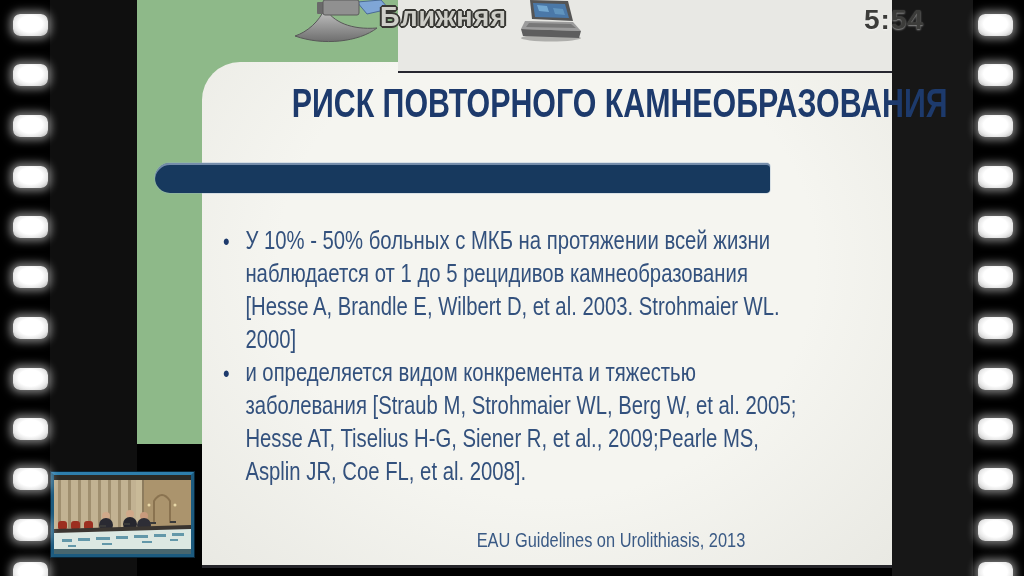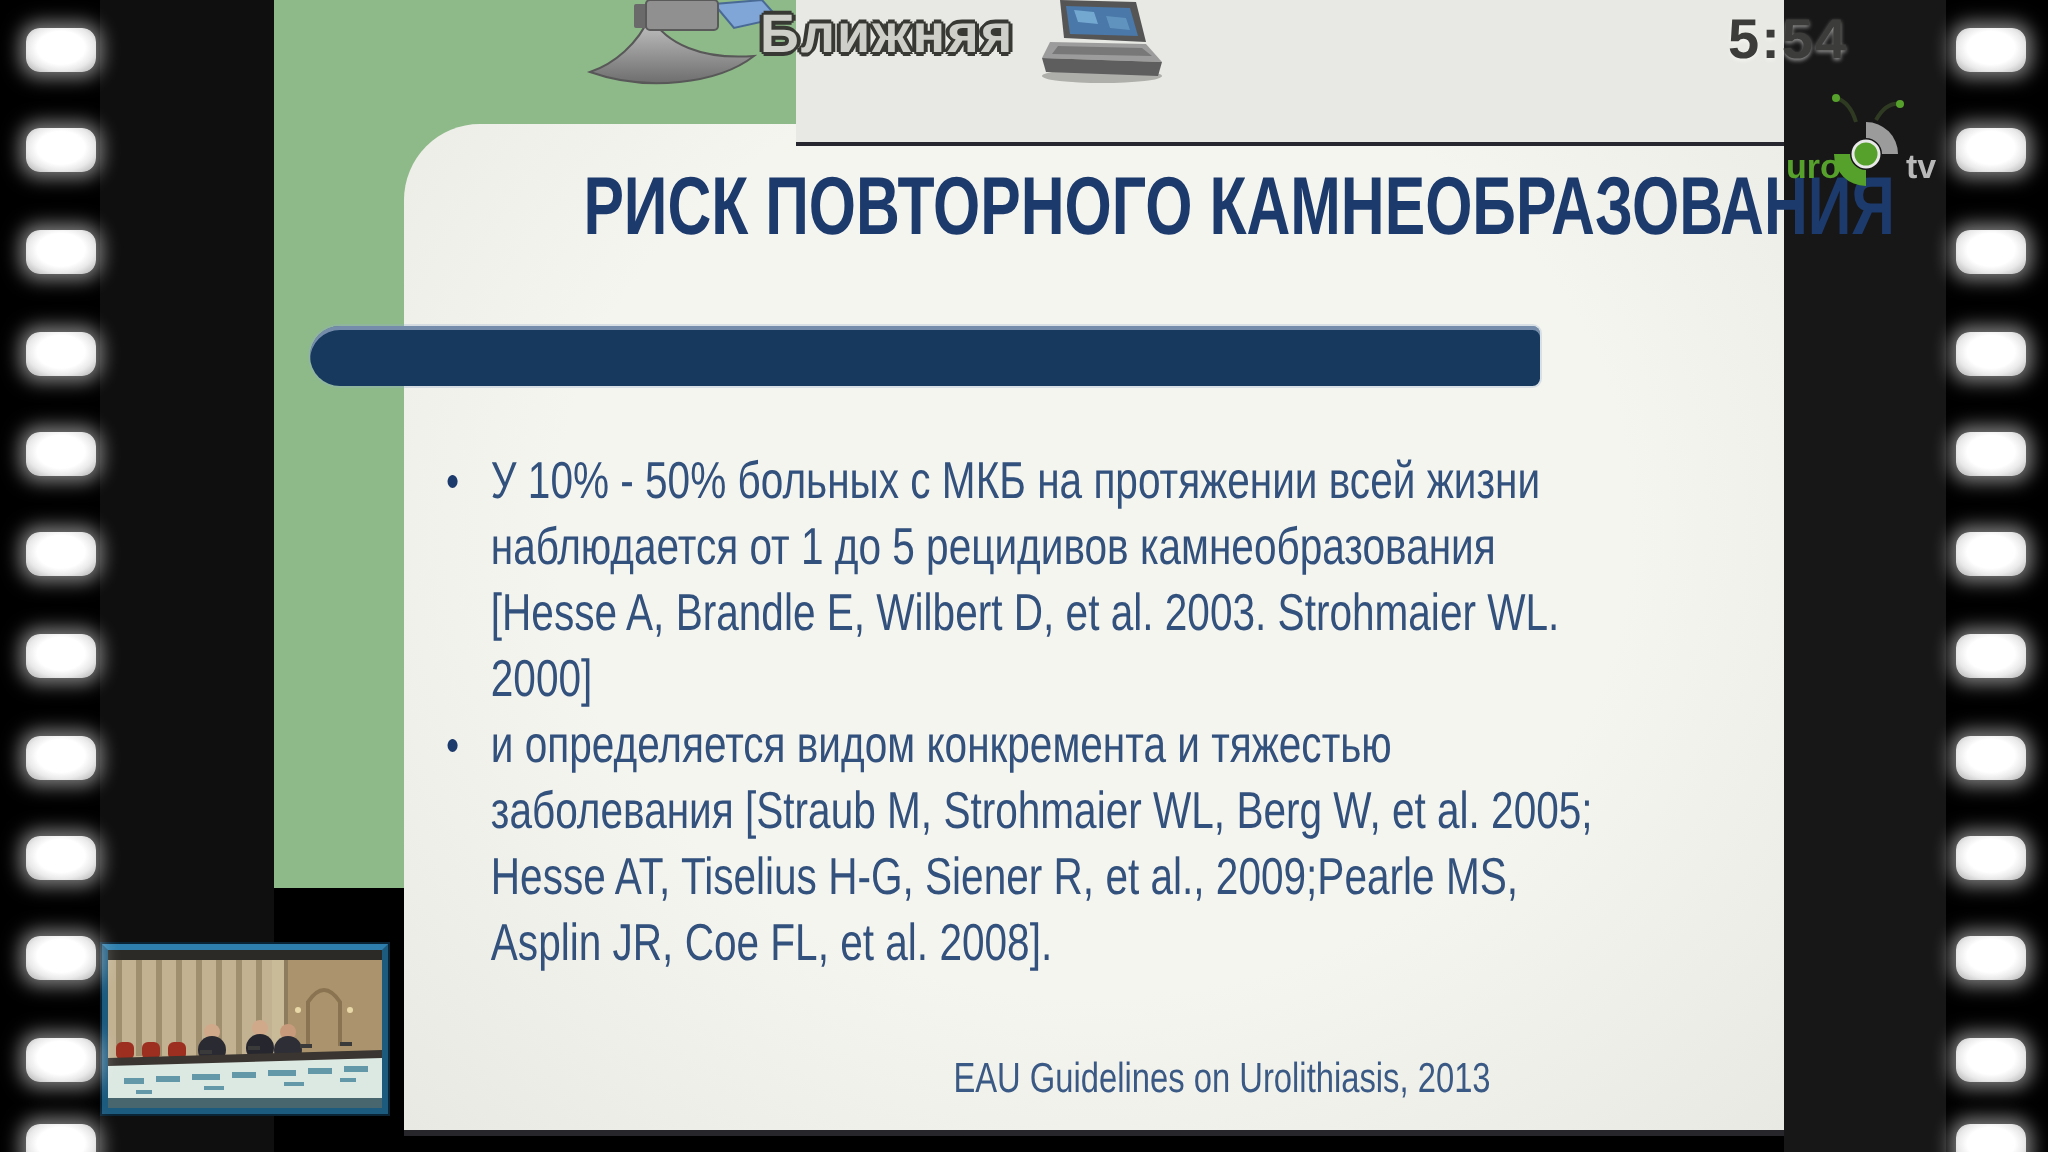--- a/index.html
+++ b/index.html
@@ -150,35 +150,20 @@
         <div>Hesse AT, Tiselius H-G, Siener R, et al., 2009;Pearle MS,</div>
         <div>Asplin JR, Coe FL, et al. 2008].</div>
       </div>
     </div>
 
     <div class="footer-citation">EAU Guidelines on Urolithiasis, 2013</div>
   </div>
 
   <div class="timestamp">5:54</div>
 
-  <div class="logo">
-    <svg width="82" height="64" viewBox="0 0 82 64">
-      <g>
-        <path d="M36 17 Q33 7 26 5" stroke="#2f3a22" stroke-width="2" fill="none"></path>
-        <circle cx="26" cy="5" r="2" fill="#56a12b"></circle>
-        <path d="M46 16 Q51 7 58 8" stroke="#2f3a22" stroke-width="2" fill="none"></path>
-        <circle cx="58" cy="8" r="2" fill="#56a12b"></circle>
-        <path d="M41 17 a16 16 0 0 1 16 16 l-8 0 a8 8 0 0 0 -8 -8 z" fill="#9b9b9b"></path>
-        <path d="M41 49 a16 16 0 0 1 -16 -16 l8 0 a8 8 0 0 0 8 8 z" fill="#56a12b"></path>
-        <circle cx="41" cy="33" r="6.5" fill="#56a12b" stroke="#e8e8e8" stroke-width="1.5"></circle>
-      </g>
-      <text x="1" y="45" font-family="Liberation Sans, sans-serif" font-size="17" font-weight="bold" fill="#56a12b">uro</text>
-      <text x="61" y="45" font-family="Liberation Sans, sans-serif" font-size="17" font-weight="bold" fill="#b9b9b9">tv</text>
-    </svg>
-  </div>
 
   <div class="pip">
     <svg width="137" height="79" viewBox="0 0 137 79">
       <rect width="137" height="79" fill="#c2b292"></rect>
       <rect width="137" height="5" fill="#2b2a26"></rect>
       <g fill="#a08f6f">
         <rect x="4" y="5" width="3" height="48"></rect>
           <rect x="14" y="5" width="3" height="48"></rect>
         <rect x="24" y="5" width="3" height="48"></rect>
           <rect x="34" y="5" width="3" height="48"></rect>

